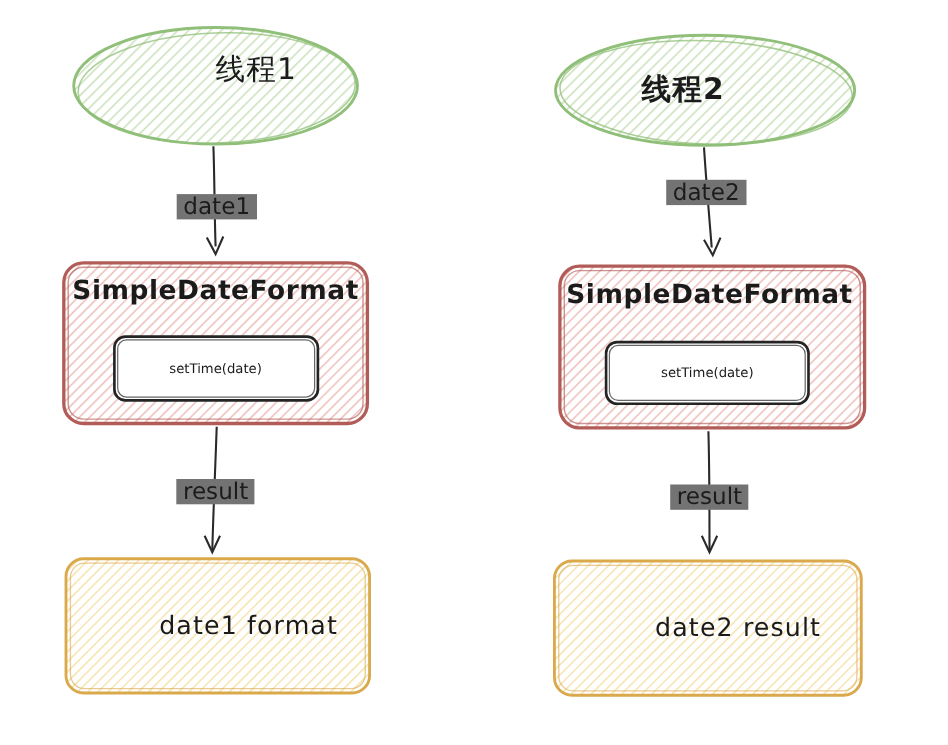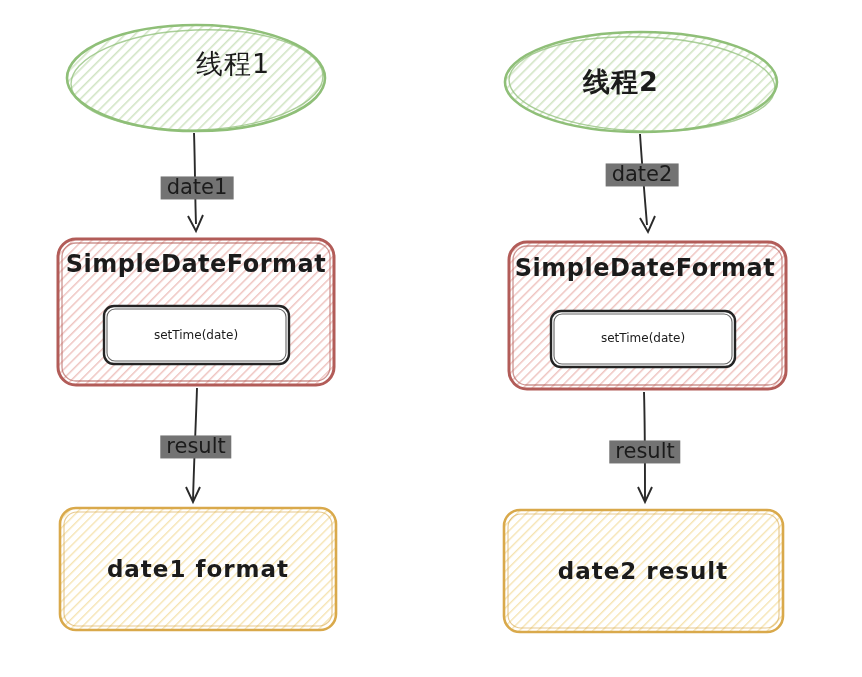--- a/index.html
+++ b/index.html
@@ -16,21 +16,21 @@
     transform:translate(-50%,-50%);
     color:#1b1b1b;
     white-space:nowrap;
     text-align:center;
     line-height:1.1;
   }
   .thread-lbl{font-size:27px;font-weight:500;letter-spacing:1px;}
   .edge-lbl{font-size:21px;font-weight:500;background:#737373;padding:0 6px;}
   .proc-title{font-size:24px;font-weight:700;letter-spacing:.5px;}
   .method-lbl{font-size:12px;font-weight:500;}
-  .result-lbl{font-size:23px;font-weight:700;letter-spacing:1px;}
+  .result-lbl{font-size:23px;font-weight:400;letter-spacing:1px;margin-left:28px;}
 </style>
 </head>
 <body>
 
 <div class="canvas">
 
   <svg width="862" height="677" viewBox="0 0 862 677">
     <defs>
       <pattern id="hatchGreen" patternUnits="userSpaceOnUse" width="7" height="7" patternTransform="rotate(45)">
         <rect width="7" height="7" fill="#ffffff"></rect>

